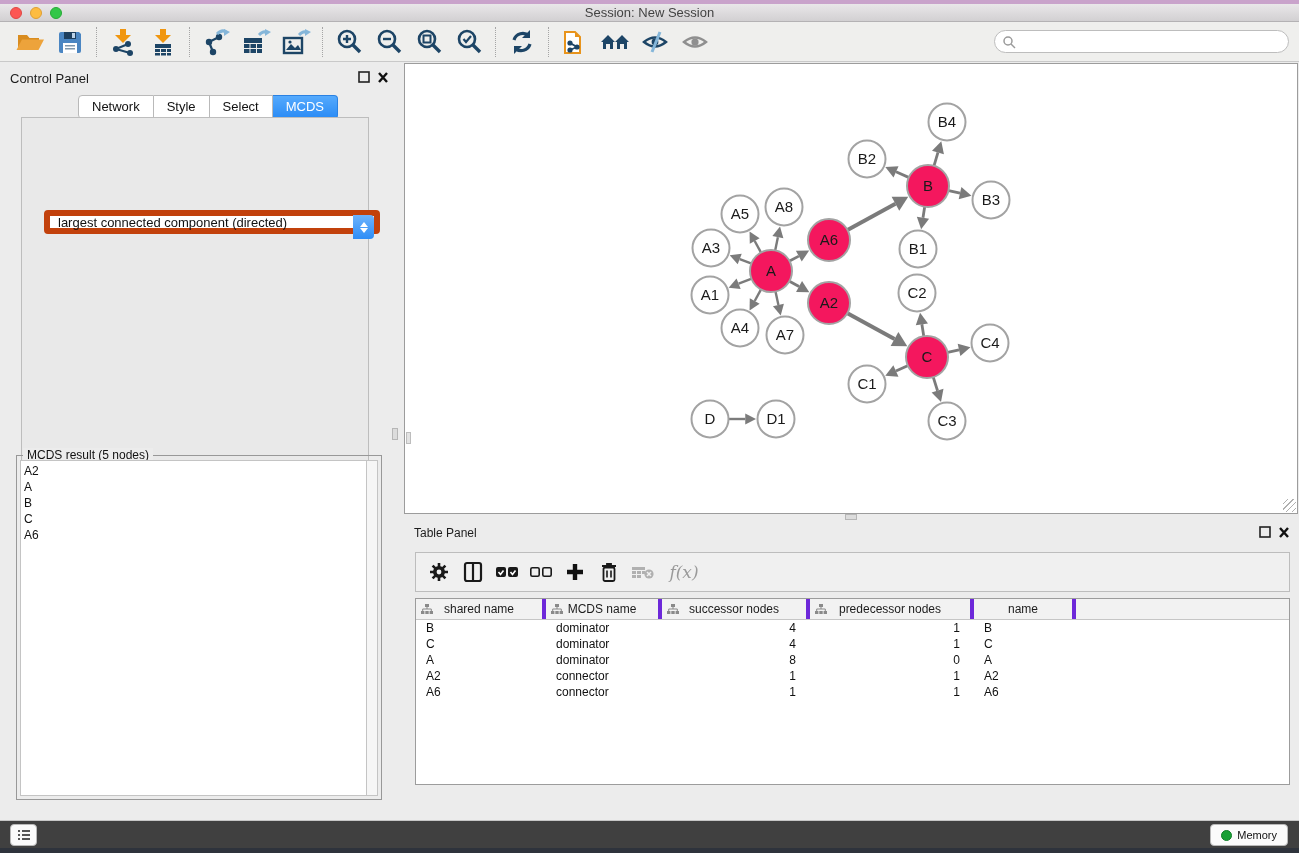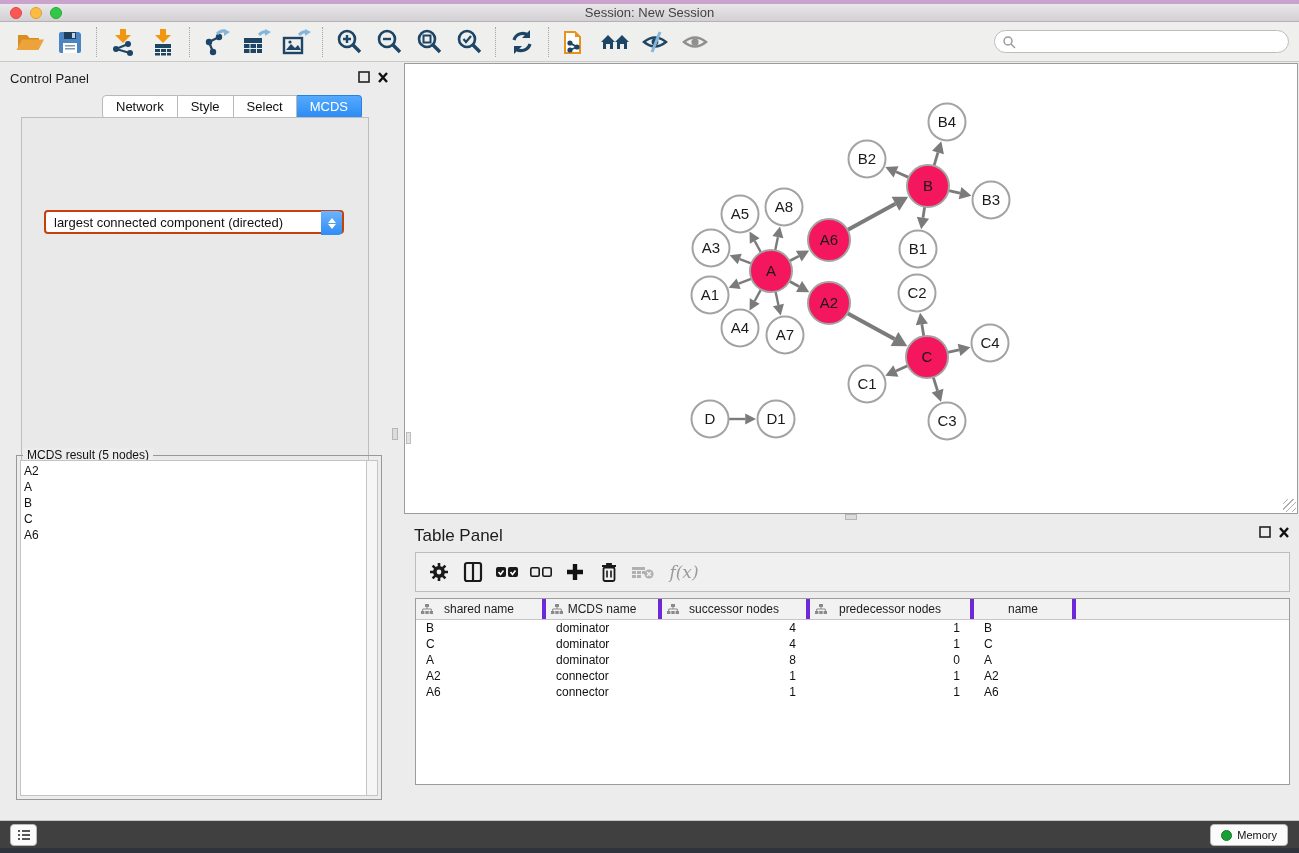--- a/index.html
+++ b/index.html
@@ -29,28 +29,28 @@
   #search-wrap { position:absolute; right:10px; top:8px; width:295px; height:23px;
     background:#fff; border:1px solid #bdbdbd; border-radius:12px; display:flex; align-items:center; padding-left:7px; }
 
   
   #control-panel { left:0; top:62px; width:390px; height:758px; background:#ececec; }
   #cp-header { position:absolute; left:10px; top:9px; font-size:13px; color:#1c1c1c; }
   .panel-ctl { position:absolute; top:9px; width:14px; height:13px; }
   #cp-tabs { position:absolute; left:78px; top:33px; display:flex; }
   .seg { background:#fff; border:1px solid #b9b9b9; border-left:none; font-size:13px; color:#111;
     padding:3px 13px 4px; line-height:15px; }
-  .seg:first-child { border-left:1px solid #b9b9b9; border-radius:4px 0 0 4px;margin-left:24px; }
+  .seg:first-child { border-left:1px solid #b9b9b9; border-radius:4px 0 0 4px; }
   .seg:last-child { border-radius:0 4px 4px 0; }
   .seg.active { background:linear-gradient(#55aafd,#2a8bf5); border-color:#2a81e2; color:#fff; }
   #cp-body { position:absolute; left:21px; top:55px; width:348px; height:383px;
     background:#e9e9e9; border:1px solid #bdbdbd; }
   #opt-label { position:absolute; left:0; top:22px; width:100%; text-align:center; font-size:13px; color:#111; }
-  #criterion { position:absolute; left:22px; top:92px; width:300px; height:24px; background:#fff;
-    border:2px solid #c2410c; border-radius:4px; font-size:13px; color:#111;
+  #criterion { position:absolute; left:22px; top:92px; width:336px; height:24px; background:#fff;
+    border:6px solid #c2410c; border-radius:4px; font-size:13px; color:#111;
     display:flex; align-items:center; padding-left:8px; }
   #criterion .stepper { position:absolute; right:0; top:-1px; width:21px; height:24px;
     background:linear-gradient(#6db3fd,#2e8df6); border-radius:0 4px 4px 0;
     display:flex; flex-direction:column; align-items:center; justify-content:center; gap:1px; }
   .chev { width:0; height:0; border-left:4px solid transparent; border-right:4px solid transparent; }
   .chev.up { border-bottom:5px solid #fff; }
   .chev.down { border-top:5px solid #fff; }
   #cp-buttons { position:absolute; left:0; top:127px; width:100%; display:flex; justify-content:center; gap:14px; }
   .aq-btn { background:#fff; border:1px solid #b3b3b3; border-radius:4px; font-size:13px; color:#111;
     padding:3px 14px 4px; font-family:"Liberation Sans",sans-serif; }
@@ -77,21 +77,21 @@
     background:linear-gradient(#ececec,#d8d6d8); border-bottom:1px solid #b4b2b4; }
   #net-titlebar .lights { top:6px; }
   #net-titlebar .title { width:100%; text-align:center; font-size:13px; color:#333; line-height:24px; }
   #net-canvas { position:absolute; left:0; top:24px; right:0; bottom:0; background:#fff; overflow:hidden; }
   #net-grip { position:absolute; right:1px; bottom:1px; width:13px; height:13px;
     background:repeating-linear-gradient(135deg, transparent 0 3px, #b0b0b0 3px 4px); }
   #net-left-grip { position:absolute; left:1px; top:344px; width:5px; height:12px; background:#e3e3e3; border:1px solid #bdbdbd; }
 
   
   #table-panel { left:400px; top:520px; width:899px; height:298px; background:#ececec; }
-  #tp-header { position:absolute; left:14px; top:6px; font-size:17px; color:#1c1c1c; }
+  #tp-header { position:absolute; left:14px; top:6px; font-size:12px; color:#1c1c1c; }
   #tp-toolbar { position:absolute; left:15px; top:32px; width:875px; height:40px;
     background:#f0f0f0; border:1px solid #bdbdbd; display:flex; align-items:center; padding-left:8px; gap:4px; }
   .tt-btn { width:30px; height:30px; display:flex; align-items:center; justify-content:center; }
   #fx { font-family:"DejaVu Serif", serif; font-style:italic; font-size:17px; color:#9a9a9a; }
 
   #node-table { position:absolute; left:15px; top:78px; width:875px; height:187px;
     background:#fff; border:1px solid #9c9c9c; overflow:hidden; }
   .t-grid { display:grid; grid-template-columns:130px 116px 148px 164px 102px auto; }
   #t-head { background:#f2f2f2; border-bottom:1px solid #c6c6c6; height:21px; }
   .h-cell { position:relative; display:flex; align-items:center; justify-content:center;

